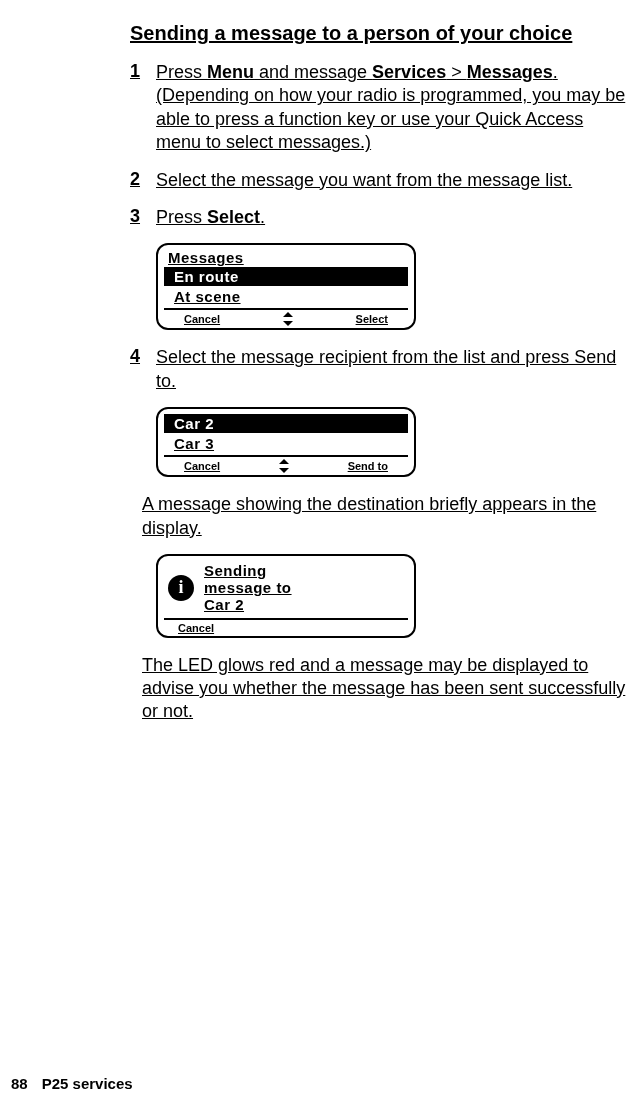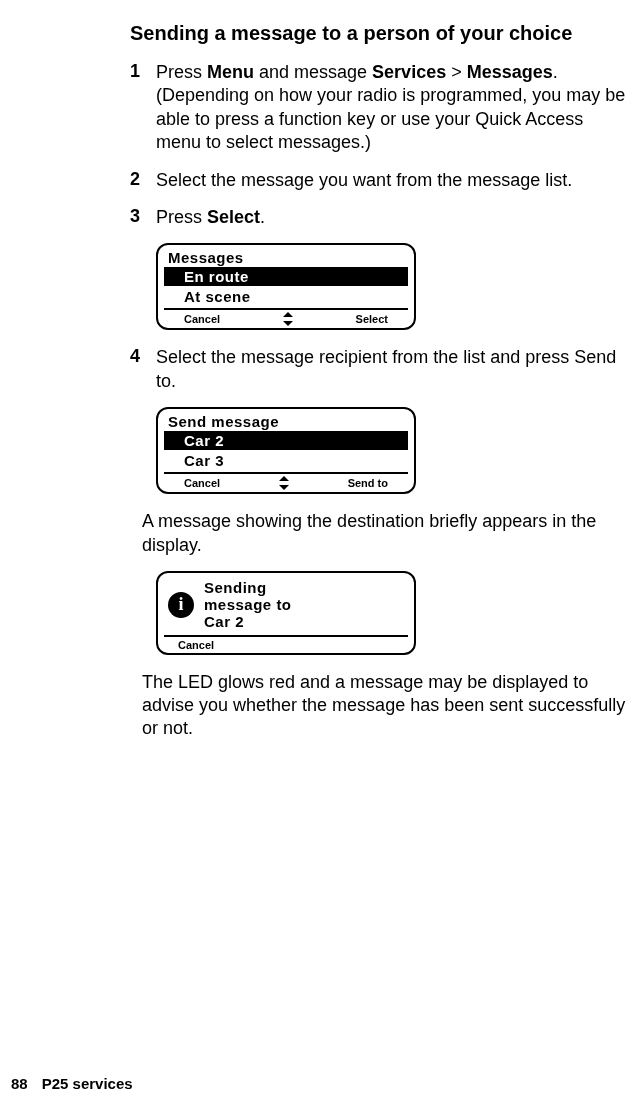--- a/index.html
+++ b/index.html
@@ -8,20 +8,21 @@
     width: 643px;
     height: 1112px;
     background: #fff;
     color: #000;
     position: relative;
     padding: 22px 0 0 0;
   }
   .content {
     margin-left: 130px;
     margin-right: 10px;
+    text-decoration: underline;
   }
   .heading {
     font-weight: bold;
     font-size: 20px;
     line-height: 1.15;
     margin-bottom: 16px;
   }
   .step {
     display: flex;
     margin-bottom: 14px;
@@ -56,21 +57,21 @@
   .lcd-title {
     font-size: 15px;
     font-weight: 900;
     letter-spacing: 0.5px;
     padding: 0 4px;
   }
   .lcd-row {
     font-size: 15px;
     font-weight: 900;
     letter-spacing: 0.5px;
-    padding: 1px 20px;
+    padding: 1px 10px;
     margin: 1px 0;
   }
   .lcd-row.sel {
     background: #000;
     color: #fff;
   }
   .lcd-soft {
     display: flex;
     align-items: center;
     justify-content: space-between;
@@ -166,21 +167,20 @@
       <span class="right">Select</span>
     </div>
   </div>
 
   <div class="step">
     <div class="step-num">4</div>
     <div class="step-body">Select the message recipient from the list and press Send to.</div>
   </div>
 
   <div class="lcd">
-    <div class="lcd-title">Send message</div>
     <div class="lcd-row sel">Car 2</div>
     <div class="lcd-row">Car 3</div>
     <div class="lcd-soft">
       <span class="left">Cancel</span>
       <span class="mid">
         <svg width="12" height="14" viewBox="0 0 12 14">
             <polygon points="6,0 11,5 1,5" fill="#000"></polygon>
             <polygon points="1,9 11,9 6,14" fill="#000"></polygon>
           </svg>
       </span>

